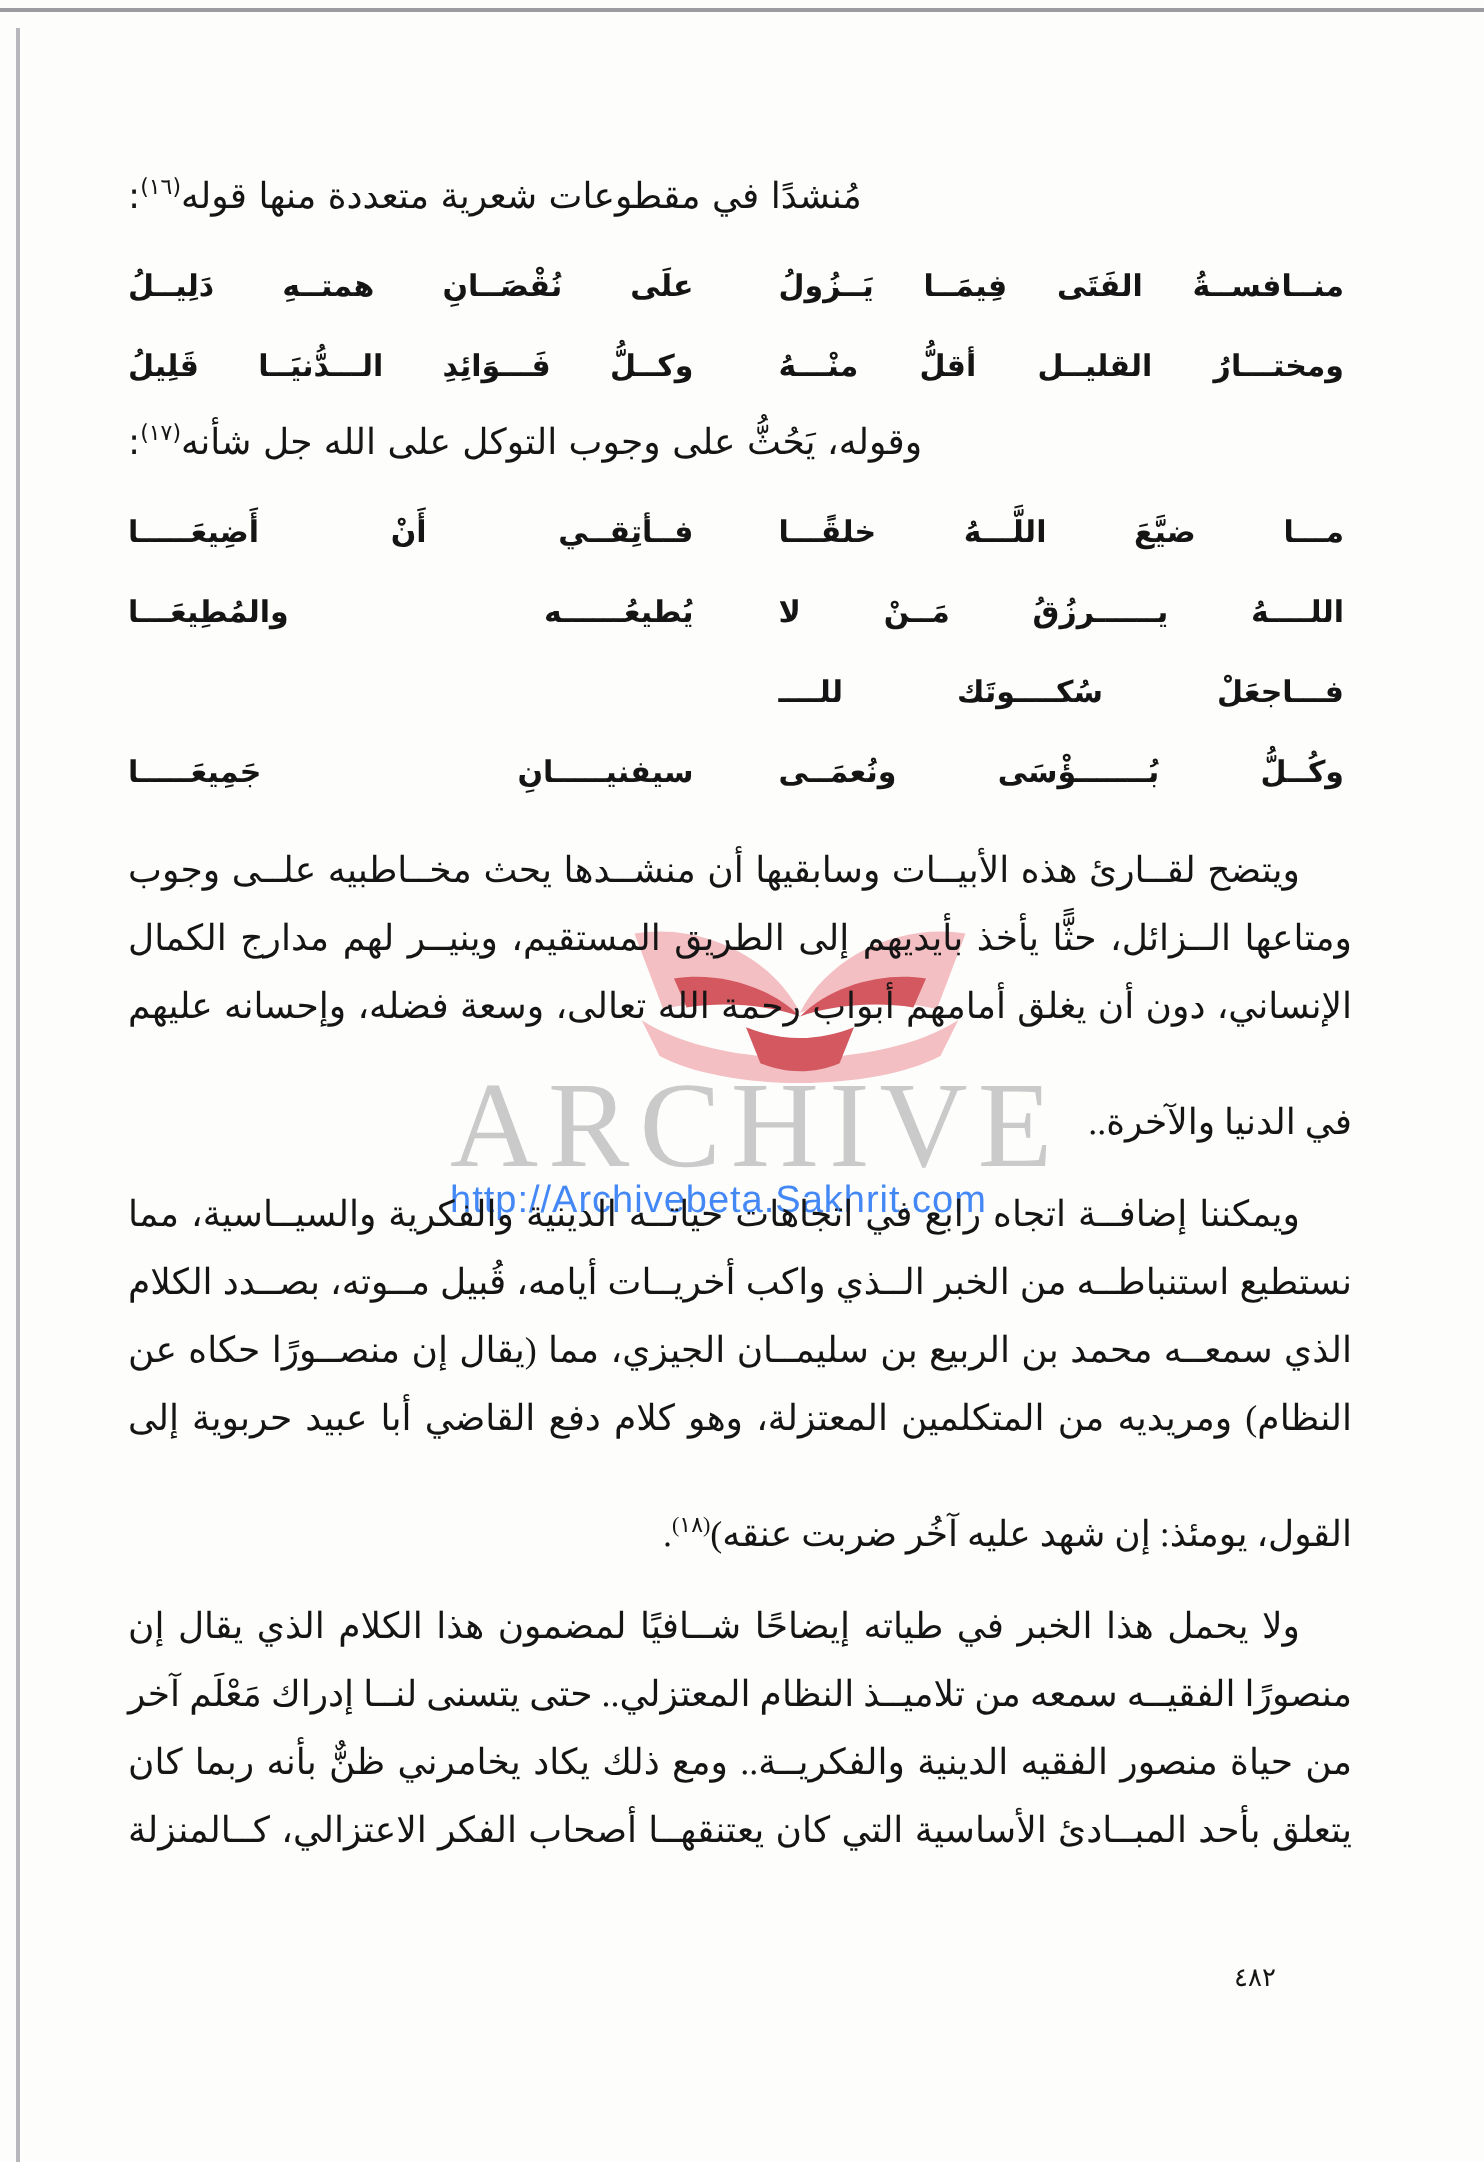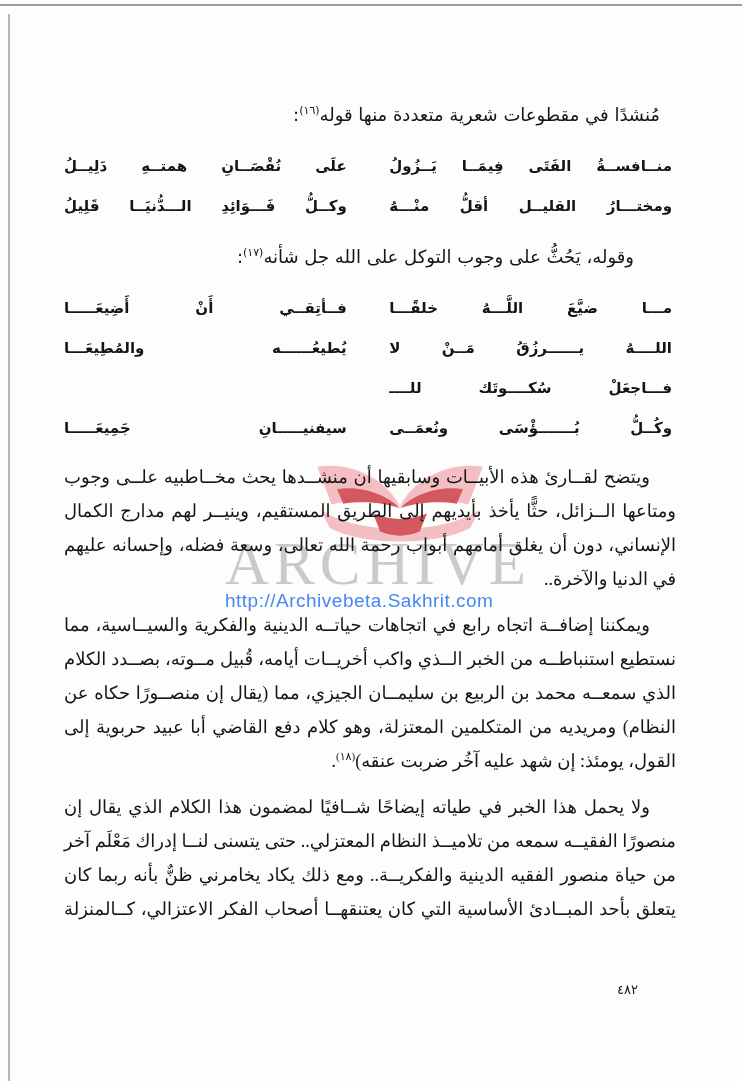--- a/index.html
+++ b/index.html
@@ -50,22 +50,22 @@
 
   
   .content{
     position:absolute;z-index:1;
     top:84px;right:66px;width:612px;
     direction:rtl;
     font-size:18px;
   }
   .intro{
     line-height:30px;
-    text-align:right;
-    margin:16px;
+    text-align:left;
+    margin:0;
   }
   .ind{padding-right:26px;}
   sup.fnref{font-size:11px;line-height:0;}
 
   .poem{margin:9px 4px 4px 0;}
   .verse{
     display:flex;
     justify-content:space-between;
     line-height:40px;
   }
@@ -78,21 +78,21 @@
     white-space:nowrap;
     overflow:hidden;
   }
 
   .para{margin:12px 0 0 0;font-family:Liberation Serif, serif;}
   .bl{
     line-height:34px;
     text-align:justify;
     text-align-last:justify;
   }
-  .bl.end{text-align-last:right;}
+  .bl.end{text-align-last:right;margin-top:24px;}
 
   .page-number{
     position:absolute;z-index:1;
     top:982px;right:104px;
     font-size:13px;
     direction:rtl;
   }
 </style>
 </head>
 <body>

